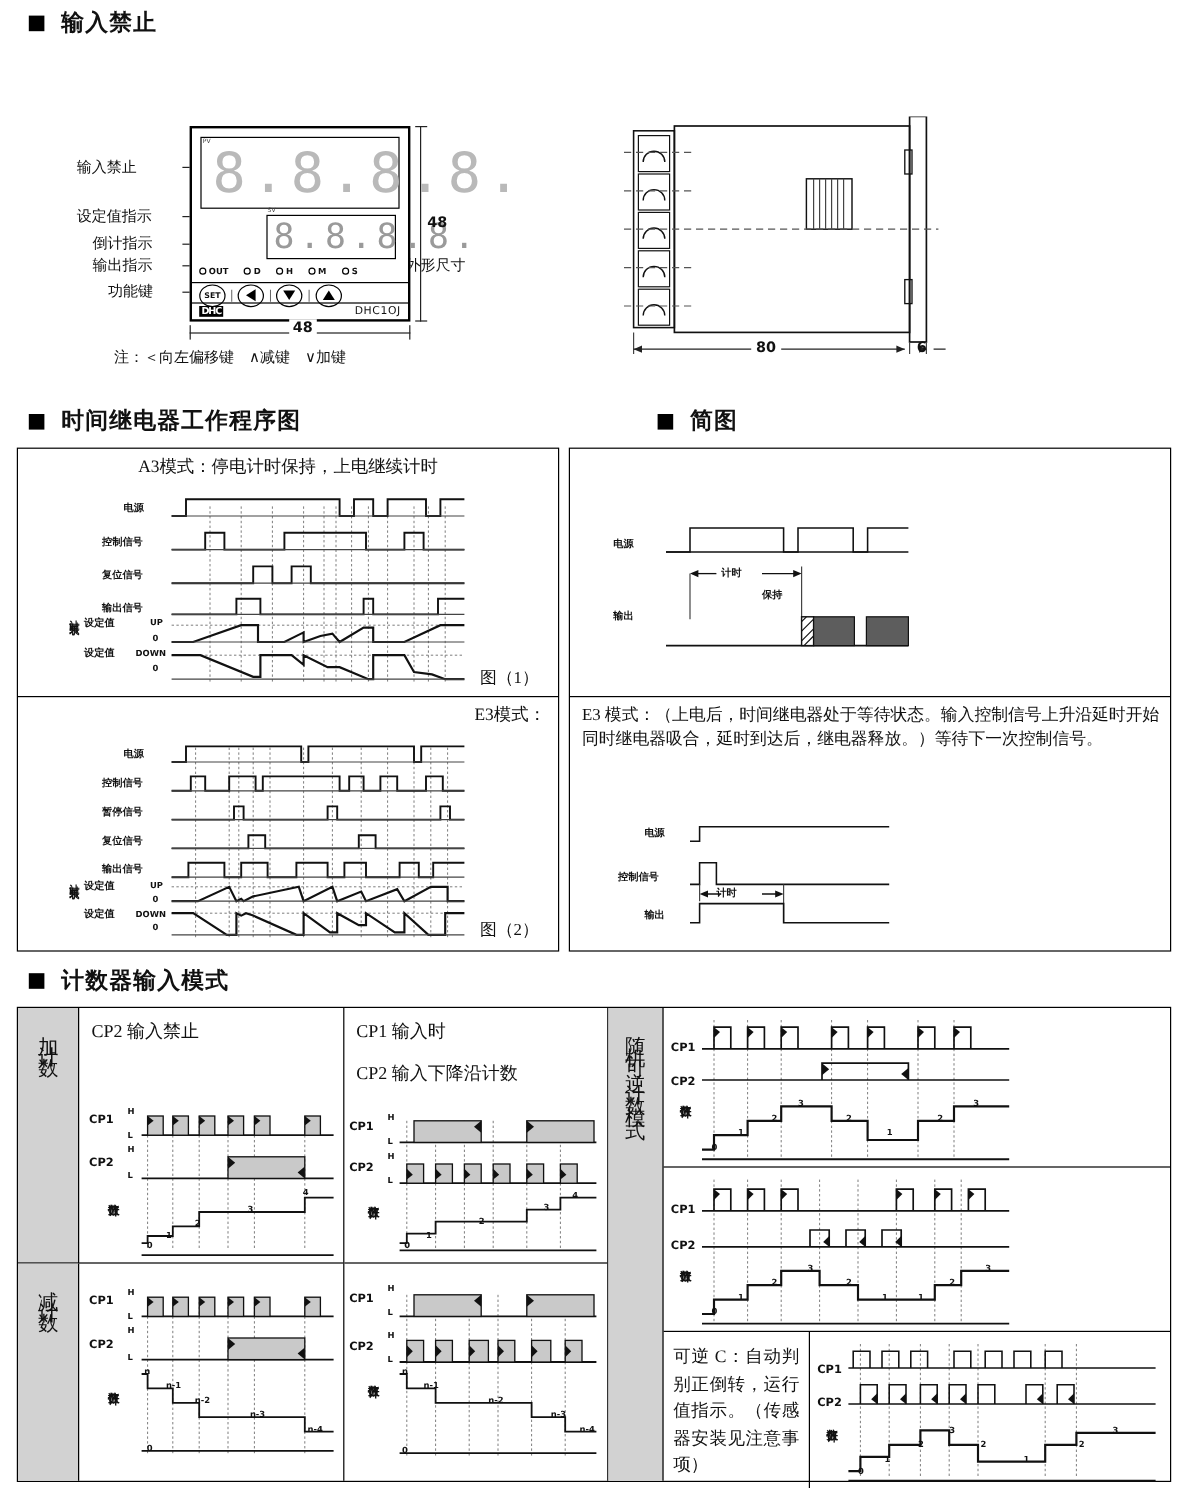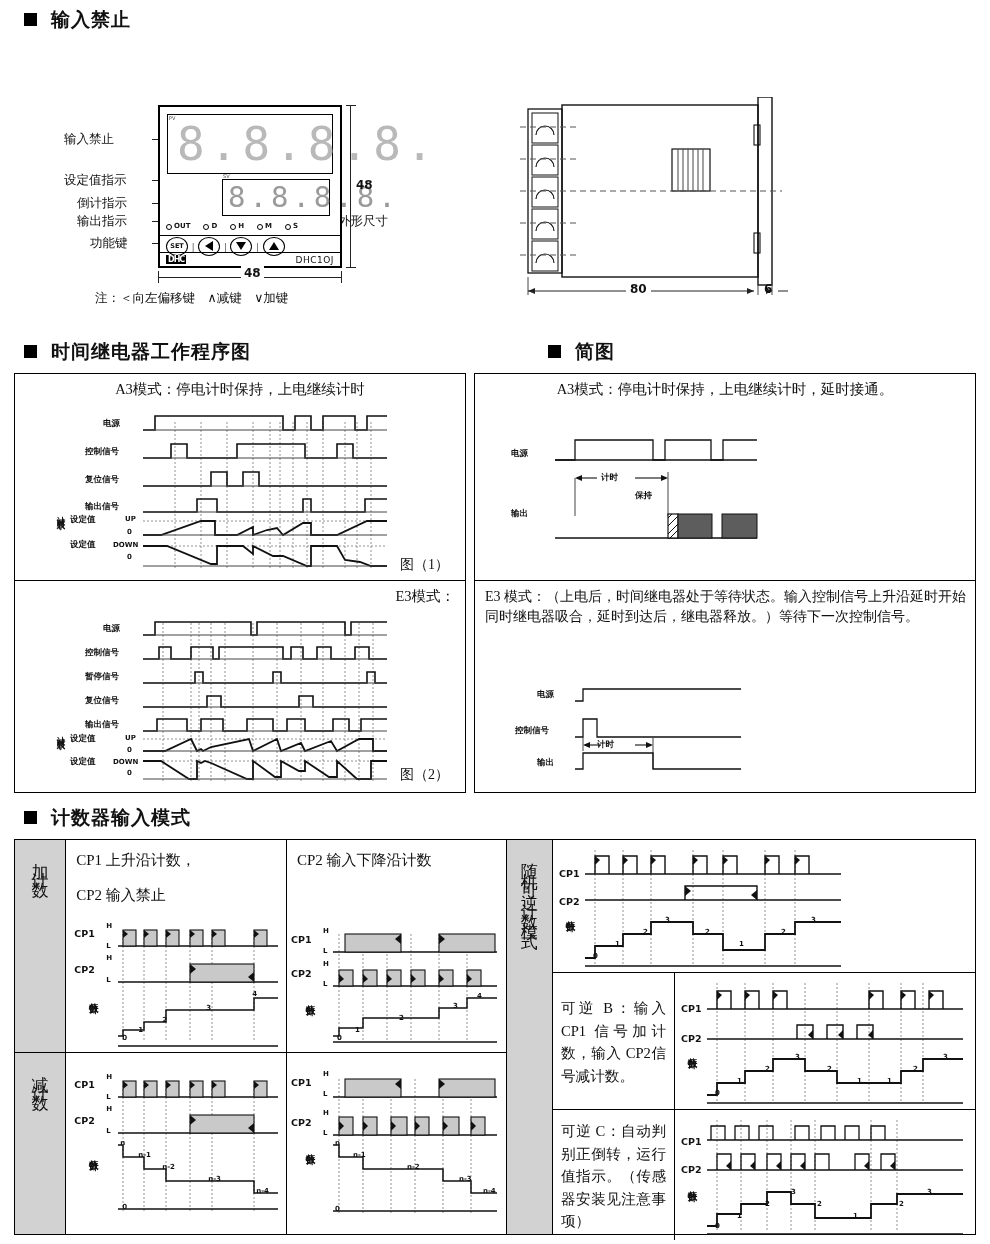--- a/index.html
+++ b/index.html
@@ -21,21 +21,21 @@
   
   #device{position:absolute;left:158px;top:60px;width:184px;height:163px;border:2.5px solid #000;background:#fff;box-sizing:border-box;}
   #pv{position:absolute;left:7px;top:7px;right:7px;height:60px;border:1.3px solid #000;box-sizing:border-box;}
   #sv{position:absolute;left:62px;top:72px;right:10px;height:37px;border:1.3px solid #000;box-sizing:border-box;}
   .pvtag{position:absolute;font-size:5px;font-family:"DejaVu Sans",sans-serif;color:#444;}
   .seg7{position:absolute;font-family:"DejaVu Sans Mono","Liberation Mono",monospace;color:#b9b9b9;}
   #pvdig{left:9px;top:6px;font-size:46px;letter-spacing:5px;line-height:46px;}
   #svdig{left:5px;top:3px;font-size:29px;letter-spacing:4px;line-height:29px;color:#9a9a9a;}
 
   #ledrow{position:absolute;left:6px;top:112px;right:6px;height:14px;display:flex;align-items:center;gap:13px;}
-  .led{display:flex;align-items:flex-end;gap:2px;font-size:7px;font-family:"DejaVu Sans",sans-serif;font-weight:bold;}
+  .led{display:flex;align-items:center;gap:2px;font-size:7px;font-family:"DejaVu Sans",sans-serif;font-weight:bold;}
   .ledo{width:4px;height:4px;border:1px solid #000;border-radius:50%;display:inline-block;}
 
   #keyline{position:absolute;left:0;right:0;top:128px;border-top:1.6px solid #000;}
   #keys{position:absolute;left:6px;top:129px;right:6px;height:20px;display:flex;align-items:center;gap:4px;}
   .kbtn{width:20px;height:17px;border:1.4px solid #000;border-radius:50%;display:flex;align-items:center;justify-content:center;font-size:6.5px;font-weight:bold;font-family:"DejaVu Sans",sans-serif;position:relative;}
   .kbtn .tri{width:0;height:0;}
   .tri-l{border-top:5px solid transparent;border-bottom:5px solid transparent;border-right:8px solid #000;}
   .tri-d{border-left:5px solid transparent;border-right:5px solid transparent;border-top:8px solid #000;}
   .tri-u{border-left:5px solid transparent;border-right:5px solid transparent;border-bottom:8px solid #000;}
   .kdiv{font-size:11px;line-height:1;}
@@ -362,21 +362,20 @@
           <path class="stk" stroke-width="1.8" d="M128 150 H146 L174 168 H182 V150 L186 152 L190 150 L196 152 L232 168 H238 V150 L260 166 H266 V150 L284 160 H290 V150 L314 166 H322 V150 L342 168 H356 V150 H372"></path>
           <line x1="128" y1="168" x2="372" y2="168" class="thin"></line>
         </svg>
       </div>
       <div class="fignum">图（2）</div>
     </div>
   </div>
 
   <div id="simtable">
     <div class="trow tsplit" style="height:207px;">
-      <div class="ttext">A3模式：停电计时保持，上电继续计时，延时接通。</div>
       <div style="position:absolute;left:0;top:46px;width:500px;height:140px;">
         <div class="wl" style="left:36px;top:28px;">电源</div>
         <div class="wl" style="left:36px;top:88px;">输出</div>
         <div class="wl" style="left:126px;top:52px;">计时</div>
         <div class="wl" style="left:160px;top:70px;">保持</div>
         <svg width="400" height="140">
 
           <path class="stk" stroke-width="1.3" d="M80 40 H100 V20 H178 V40 H190 V20 H236 V40 H248 V20 H282"></path>
           <line x1="80" y1="40" x2="282" y2="40" class="stk" stroke-width="1.3"></line>
 
@@ -434,21 +433,20 @@
       <div class="vlabel" style="height:213px;border-bottom:1.6px solid #000;">
         <span class="vtxt">加计数</span>
       </div>
       <div class="vlabel" style="flex:1;">
         <span class="vtxt">减计数</span>
       </div>
     </div>
 
     <div style="width:223px;display:flex;flex-direction:column;border-right:1.6px solid #000;">
       <div class="ccell" style="height:213px;border-bottom:1.6px solid #000;">
-        <div class="chead">CP1 上升沿计数，</div>
         <div class="chead">CP2 输入禁止</div>
         <div style="position:absolute;left:0;top:78px;">
           <div class="wlv" style="left:8px;top:10px;">CP1</div>
           <div class="wn" style="left:40px;top:4px;">H</div>
           <div class="wn" style="left:40px;top:24px;">L</div>
           <div class="wlv" style="left:8px;top:46px;">CP2</div>
           <div class="wn" style="left:40px;top:36px;">H</div>
           <div class="wn" style="left:40px;top:58px;">L</div>
           <div class="wlv" style="left:22px;top:78px;writing-mode:vertical-rl;text-orientation:upright;line-height:1.1;">计数值</div>
           <div class="wn" style="left:56px;top:116px;">0</div>
@@ -539,20 +537,21 @@
             <path d="M188 64 l0 -10 l-6 5 z" fill="#111"></path>
             <path class="stk" stroke-width="1.5" d="M52 76 H57 V88 H78 V100 H100 V112 H188 V124 H212"></path>
             <line x1="52" y1="140" x2="212" y2="140" class="stk" stroke-width="1.5"></line>
           </svg>
         </div>
       </div>
     </div>
 
     <div style="width:222px;display:flex;flex-direction:column;border-right:1.6px solid #000;">
       <div class="ccell" style="height:213px;border-bottom:1.6px solid #000;">
+        <div class="chead">CP1 输入时</div>
         <div class="chead">CP2 输入下降沿计数</div>
         <div style="position:absolute;left:0;top:82px;">
           <div class="wlv" style="left:4px;top:12px;">CP1</div>
           <div class="wn" style="left:36px;top:5px;">H</div>
           <div class="wn" style="left:36px;top:25px;">L</div>
           <div class="wlv" style="left:4px;top:46px;">CP2</div>
           <div class="wn" style="left:36px;top:38px;">H</div>
           <div class="wn" style="left:36px;top:58px;">L</div>
           <div class="wlv" style="left:18px;top:76px;writing-mode:vertical-rl;text-orientation:upright;line-height:1.1;">计数值</div>
           <div class="wn" style="left:50px;top:112px;">0</div>
@@ -702,23 +701,20 @@
             <path class="stk" stroke-width="1.4" d="M132 60 V46 H204 V60"></path>
             <path d="M132 46 l0 10 l6 -5 z" fill="#111"></path>
             <path d="M204 60 l0 -10 l-6 5 z" fill="#111"></path>
             <path class="stk" stroke-width="1.8" d="M32 118 H42 V106 H70 V94 H98 V82 H140 V94 H170 V110 H212 V94 H242 V82 H288"></path>
             <line x1="32" y1="126" x2="288" y2="126" class="stk" stroke-width="1.6"></line>
           </svg>
         </div>
       </div>
 
       <div style="flex:1;display:flex;border-bottom:1.6px solid #000;">
-        <div style="width:122px;border-right:1.6px solid #000;box-sizing:border-box;">
-          <div class="cdesc" style="padding-top:24px;">可逆 B：输入CP1 信号加计数，输入 CP2信号减计数。</div>
-        </div>
         <div style="flex:1;position:relative;">
           <div class="wlv" style="left:6px;top:30px;">CP1</div>
           <div class="wlv" style="left:6px;top:60px;">CP2</div>
           <div class="wlv" style="left:12px;top:78px;writing-mode:vertical-rl;text-orientation:upright;line-height:1.1;">计数值</div>
           <div class="wn" style="left:40px;top:116px;">0</div>
           <div class="wn" style="left:62px;top:104px;">1</div>
           <div class="wn" style="left:90px;top:92px;">2</div>
           <div class="wn" style="left:120px;top:80px;">3</div>
           <div class="wn" style="left:152px;top:92px;">2</div>
           <div class="wn" style="left:182px;top:104px;">1</div>

